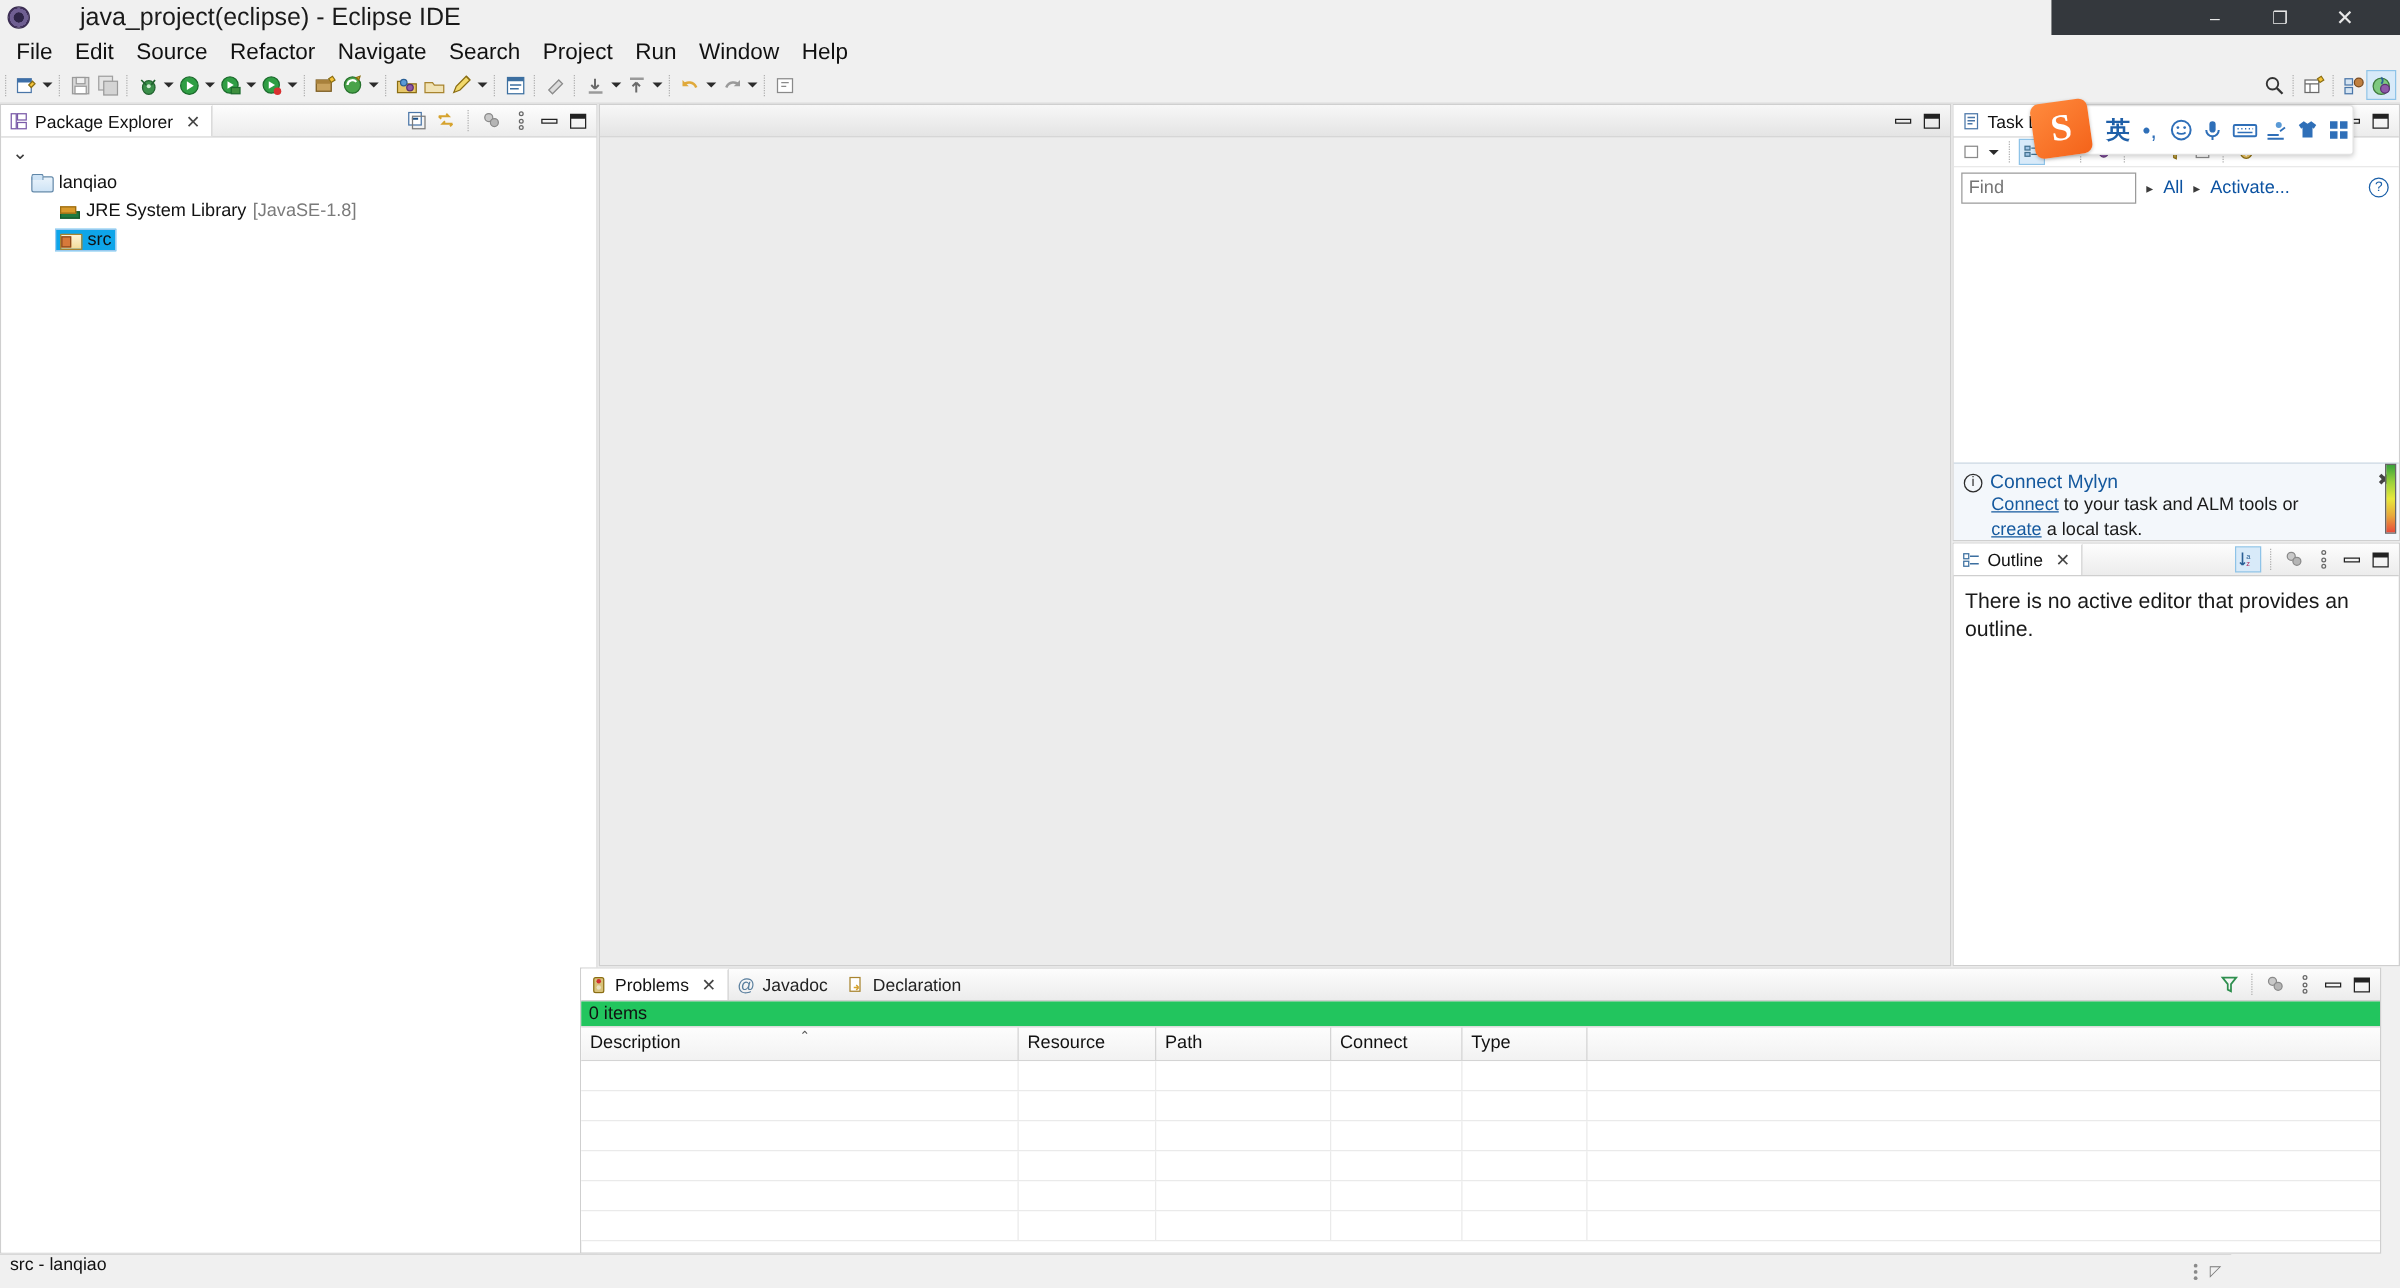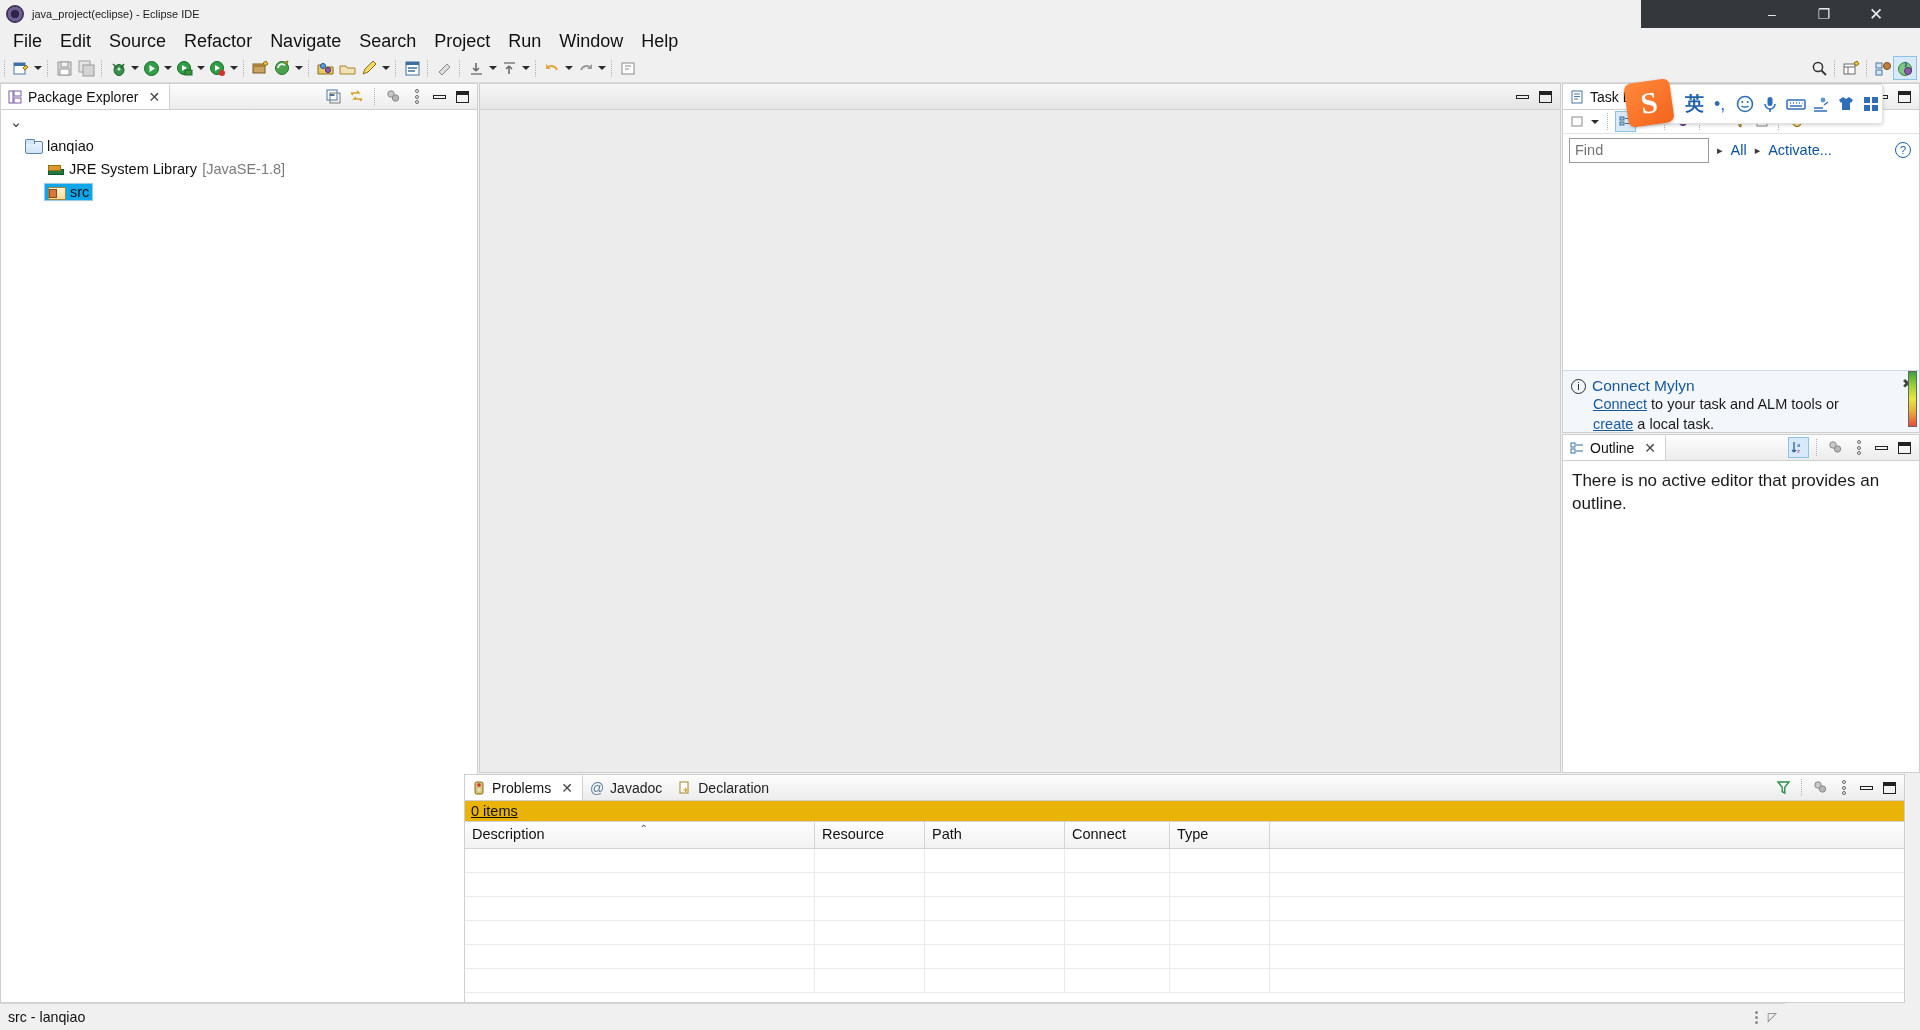--- a/index.html
+++ b/index.html
@@ -26,21 +26,21 @@
   .os-min { left: 108px; }
   .os-max { left: 160px; }
   .os-close { left: 212px; font-size: 17px; }
 
   
   .titlebar {
     position: absolute; top: 0; left: 0; width: 1641px; height: 28px;
     display: flex; align-items: center; gap: 8px; padding-left: 6px;
     background: #f0f0f0;
   }
-  .title-text { font-size: 11px; color: #1a1a1a; }
+  .title-text { font-size: 20px; color: #1a1a1a; margin-left: 32px; }
   .eclipse-logo {
     width: 18px; height: 18px; border-radius: 50%;
     background: radial-gradient(circle at 50% 50%, #3b2c57 0 35%, #6f5f92 36% 64%, #44345f 65% 100%);
     border: 1px solid #3a2d52;
     position: relative; flex: 0 0 auto;
   }
   .eclipse-logo:after {
     content: ""; position: absolute; inset: 4px;
     border-radius: 50%; background: #2e2547;
   }
@@ -208,40 +208,40 @@
   .mylyn-body { font-size:14.5px; color:#1a1a1a; padding-left:22px; line-height:1.35; }
   .mylyn-body a { color:#15599e; }
   .mylyn-close { position:absolute; right:6px; top:5px; color:#444; font-size:13px; }
 
   
   #outline { left: 1562px; top: 434px; width: 358px; height: 339px; }
   .outline-msg { font-size:17px; color:#1a1a1a; padding:9px 9px; line-height:1.35; }
 
   
   #problems { left: 464px; top: 774px; width: 1441px; height: 229px; }
-  .prob-count { font-size:14.5px; color:#111; padding:2px 6px; background:#eab308;text-decoration:underline; }
+  .prob-count { font-size:14.5px; color:#111; padding:2px 6px; background:#22c55e; }
   .prob-table { width:100%; background:#fff; }
   .prob-head {
     display:flex; height:28px; border-top:1px solid #d4d4d4; border-bottom:1px solid #d4d4d4;
     background: linear-gradient(#fdfdfd,#f2f2f2);
   }
   .prob-head > div {
     font-size:14.5px; color:#111; padding:4px 7px; border-right:1px solid #d4d4d4;
     position:relative; white-space:nowrap;
   }
   .sort-caret { position:absolute; left:50%; top:1px; font-size:10px; color:#555; }
   .prob-rows { background:#fff; }
   .prob-row { display:flex; height:24px; border-bottom:1px solid #eaeaea; }
   .prob-row > div { border-right:1px solid #eaeaea; }
 
   
   .statusbar {
     position:absolute; left:0; bottom:0; width:1785px; height:27px;
     background:#f0f0f0; border-top:1px solid #d8d8d8;
-    display:flex; align-items:center; padding: 0 8px; font-size:14.2px; color:#111;
+    display:flex; padding: 0 8px; font-size:14.2px; color:#111;
   }
   .status-grip { margin-left:auto; display:flex; align-items:center; gap:10px; }
   .dots-v { display:flex; flex-direction:column; gap:2px; }
   .dots-v i { width:3px;height:3px;background:#8a8a8a;display:block;border-radius:50%; }
 
   
   #ime-bar {
     position: absolute; left: 1637px; top: 84px; width: 246px; height: 40px;
     background: #ffffff; border: 1px solid #e2e2e2; border-radius: 3px;
     display: flex; align-items: center; gap: 4px; padding-left: 46px;

